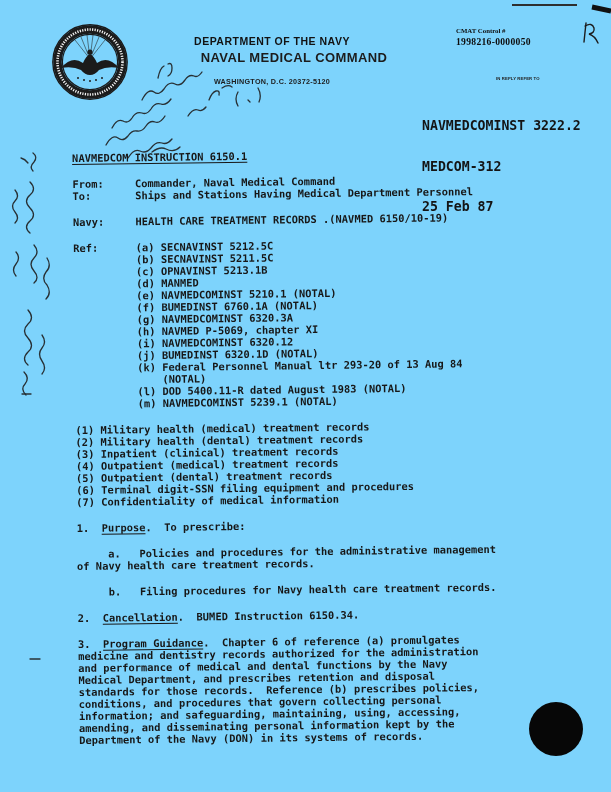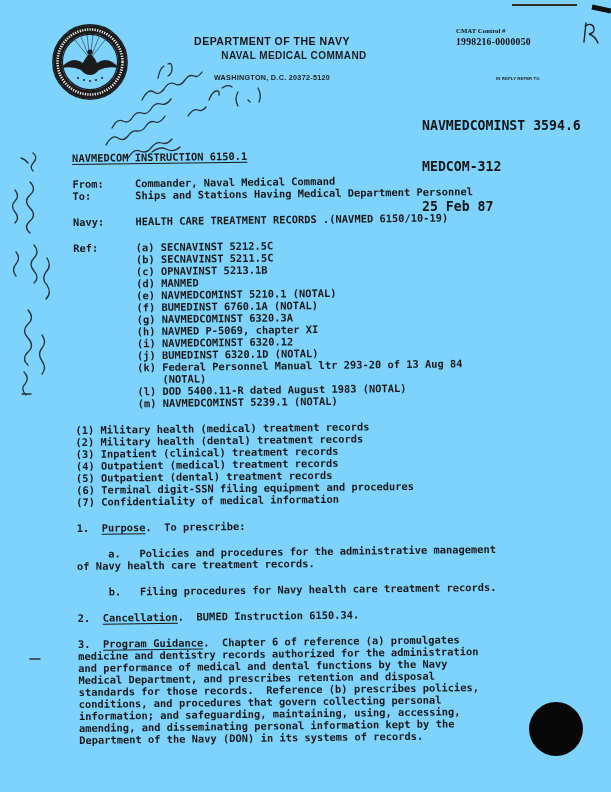--- a/index.html
+++ b/index.html
@@ -7,21 +7,21 @@
   .page {
     position:relative; width:611px; height:792px; background:#7dd3fc;
     overflow:hidden; color:#161616;
   }
   
   .letterhead {
     position:absolute; left:122px; top:35px; width:300px; text-align:center;
     font-family:"Liberation Sans", sans-serif; color:#121212;
   }
   .lh-dept { font-size:10.5px; font-weight:700; letter-spacing:0.5px; }
-  .lh-cmd  { font-size:10px;  font-weight:700; letter-spacing:0.4px; margin-top:3px; color:#1c1c1c;margin-left:44px; }
+  .lh-cmd  { font-size:13px;  font-weight:700; letter-spacing:0.4px; margin-top:3px; color:#1c1c1c;margin-left:44px; }
   .lh-addr { font-size:7.2px;  font-weight:700; letter-spacing:0.3px; margin-top:12px; color:#1c1c1c; }
 
   .seal { position:absolute; left:50px; top:22px; }
 
   .cmat {
     position:absolute; left:456px; top:27px;
     font-family:Liberation Serif, serif; color:#0d0d0d;
   }
   .cmat-label  { font-size:6.8px; font-weight:700; }
   .cmat-number { font-size:9.6px; font-weight:700; margin-top:2px; letter-spacing:0.3px; }
@@ -87,21 +87,21 @@
     <div class="lh-addr">WASHINGTON, D.C. 20372-5120</div>
   </div>
 
   <div class="cmat">
     <div class="cmat-label">CMAT Control #</div>
     <div class="cmat-number">1998216-0000050</div>
   </div>
 
   <div class="reply">
     <div class="refer">IN REPLY REFER TO</div>
-    <div>NAVMEDCOMINST 3594.6</div>
+    <div>NAVMEDCOMINST 3222.2</div>
     <div>MEDCOM-312</div>
     <div>25 Feb 87</div>
   </div>
 
   <div class="typed">
 
     <div class="block line title-u">NAVMEDCOM INSTRUCTION 6150.1</div>
 
     <div class="block">
       <div class="line kv">

